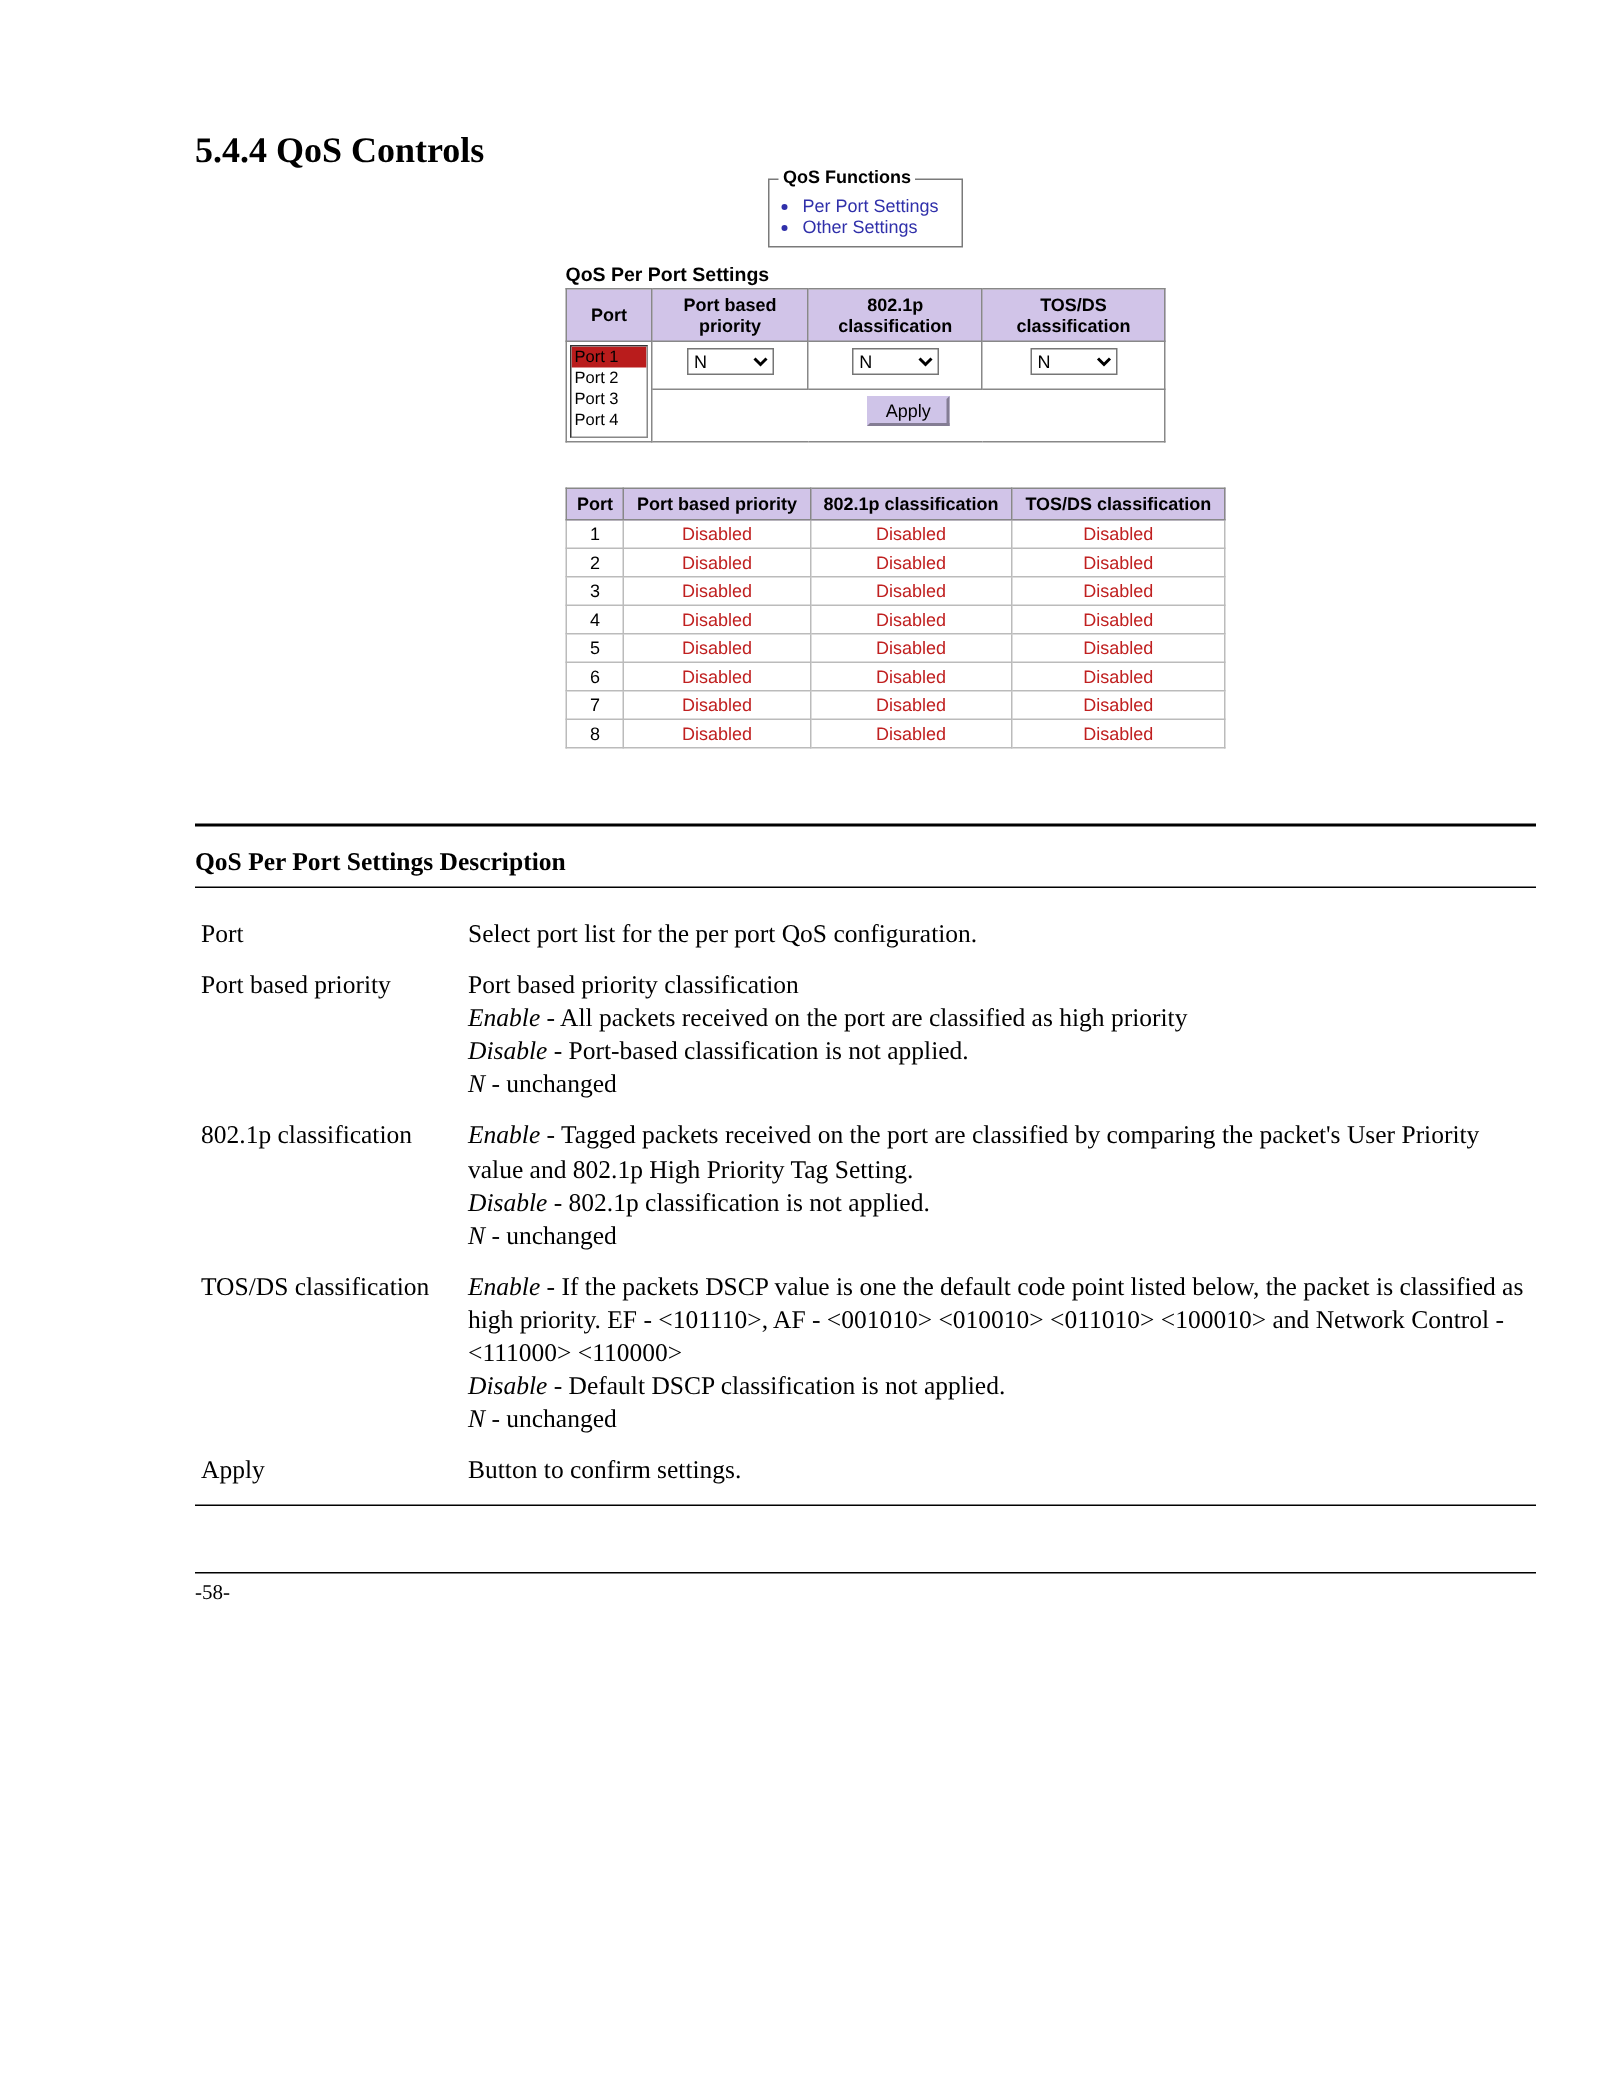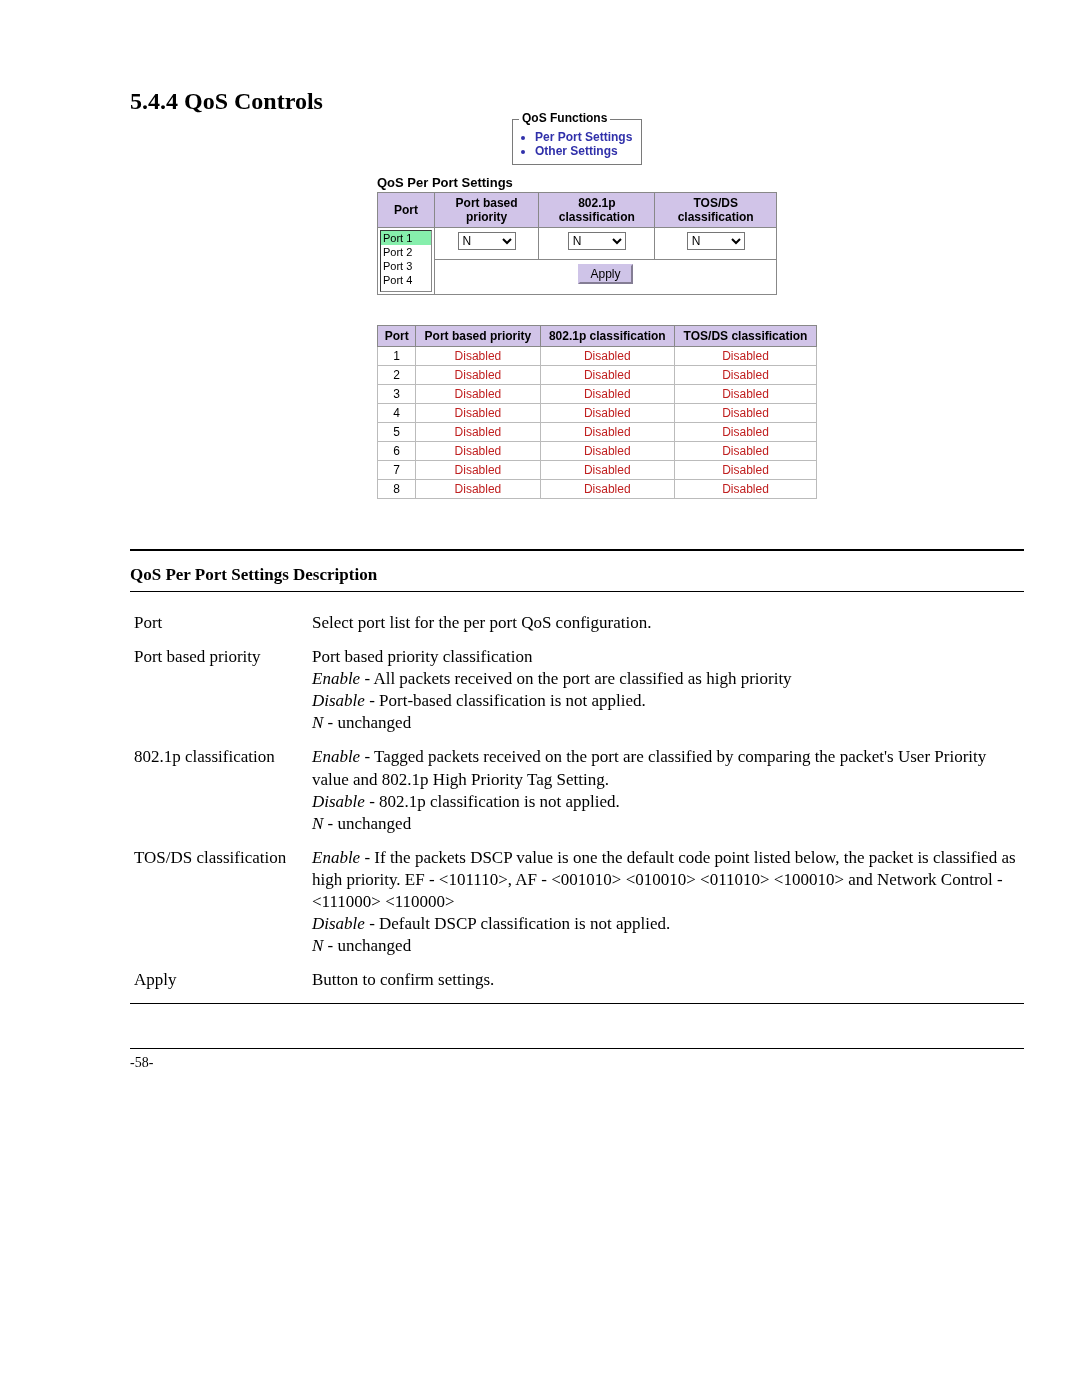--- a/index.html
+++ b/index.html
@@ -43,21 +43,21 @@
   .fieldset .legend {
     position: absolute;
     top: -9px;
     left: 6px;
     background: #fff;
     padding: 0 3px;
     font-weight: bold;
     font-size: 12px;
   }
   .fieldset ul { margin: 6px 0 0 14px; padding: 0; list-style: disc; color: #3030aa; }
-  .fieldset ul li span { color: #3030aa; font-size: 12px; font-weight: bold; }
+  .fieldset ul li span { color: #3030aa; font-size: 12px; }
 
   .qos-heading {
     font-weight: bold;
     font-size: 13px;
     margin-bottom: 2px;
   }
   table.config {
     border-collapse: collapse;
     width: 100%;
     margin-bottom: 30px;
@@ -82,21 +82,21 @@
     border: 1px inset #888;
     background: #fff;
     overflow-y: scroll;
     font-size: 11px;
     text-align: left;
   }
   .port-listbox div {
     padding: 0 2px;
     line-height: 14px;
   }
-  .port-listbox div.sel { background: #86efac; }
+  .port-listbox div.sel { background: #b91c1c; }
   select.mini {
     font-size: 12px;
     width: 58px;
     background: #fff;
   }
   .apply-row { text-align: center; }
   button.apply-btn {
     font-family: Arial, Helvetica, sans-serif;
     font-size: 12px;
     background: #cfc4e8;

